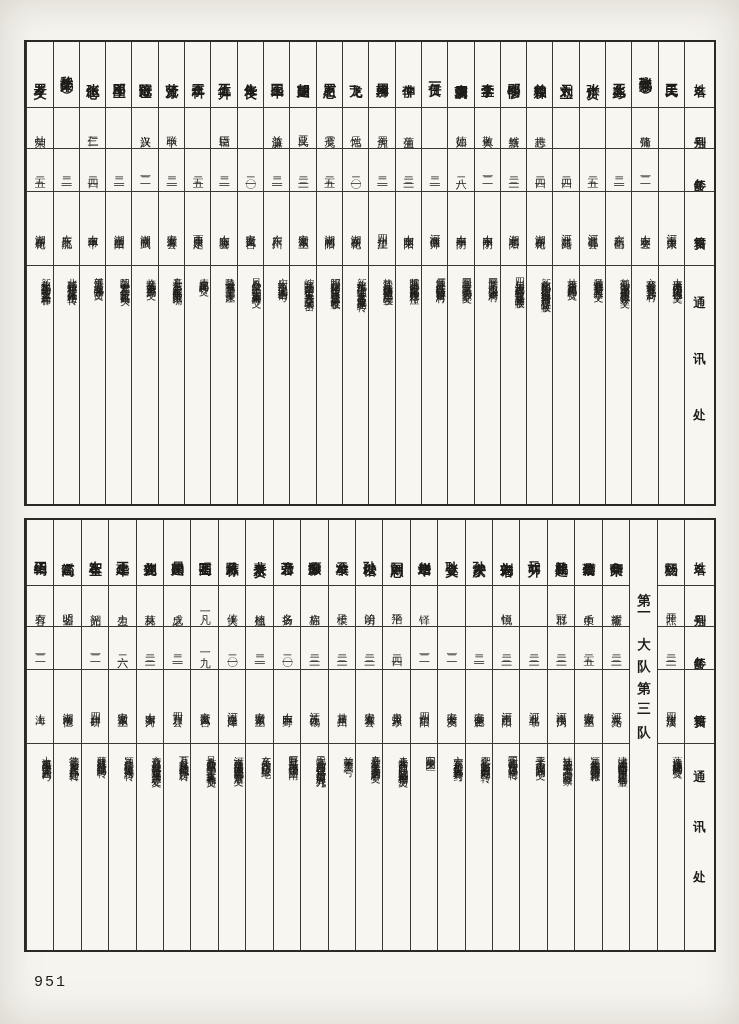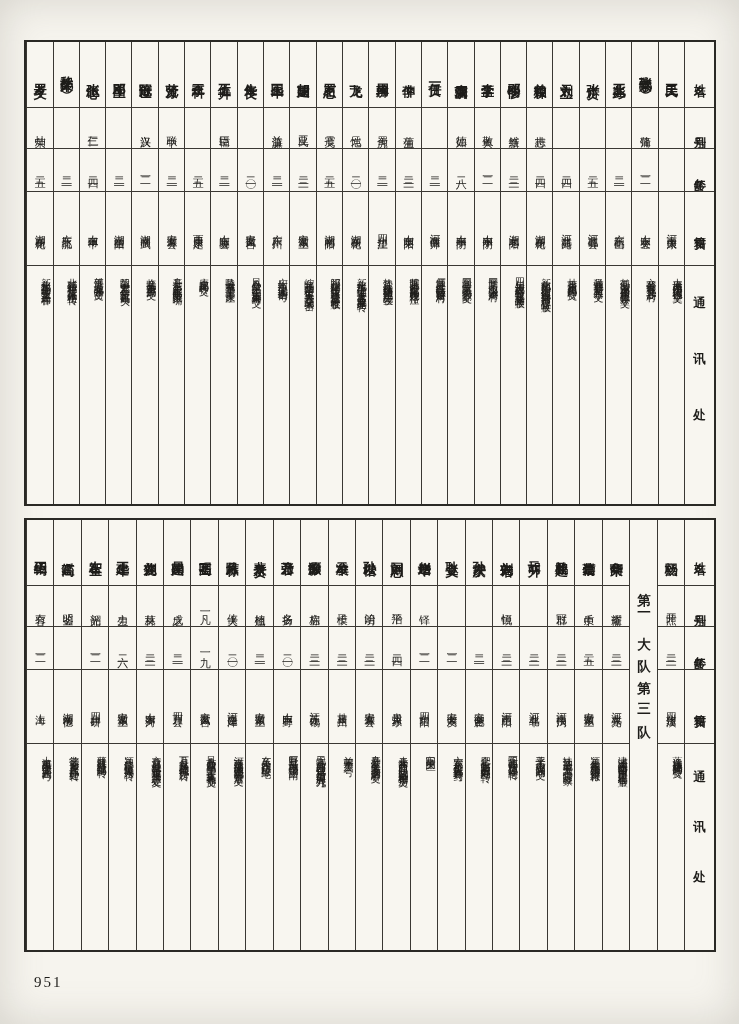--- a/index.html
+++ b/index.html
@@ -35,21 +35,21 @@
   .hdr{font-weight:bold;font-size:12px;}
   .t1 .hdr-addr{display:flex;align-items:center;justify-content:flex-start;padding-top:20px;letter-spacing:56px;font-size:12.5px;}
   .t2 .hdr-addr{display:flex;align-items:center;justify-content:flex-start;padding-top:16px;letter-spacing:50px;font-size:12.5px;}
   .divider-col .divider-cell{
     flex:1;border-bottom:none;font-size:13.5px;font-weight:bold;
     display:flex;align-items:center;justify-content:flex-start;
     padding-top:62px;letter-spacing:22px;
   }
   .page-number{
     position:absolute;left:34px;top:974px;font-size:15px;letter-spacing:2px;
-    font-family:Liberation Serif, serif;
+    font-family:Liberation Mono, monospace;
   }
 </style>
 </head>
 <body>
 
 <div class="sheet">
 
   <div class="rtable t1" id="upper-table">
     <div class="col header-col">
       <div class="cell c-name hdr">姓名</div>

